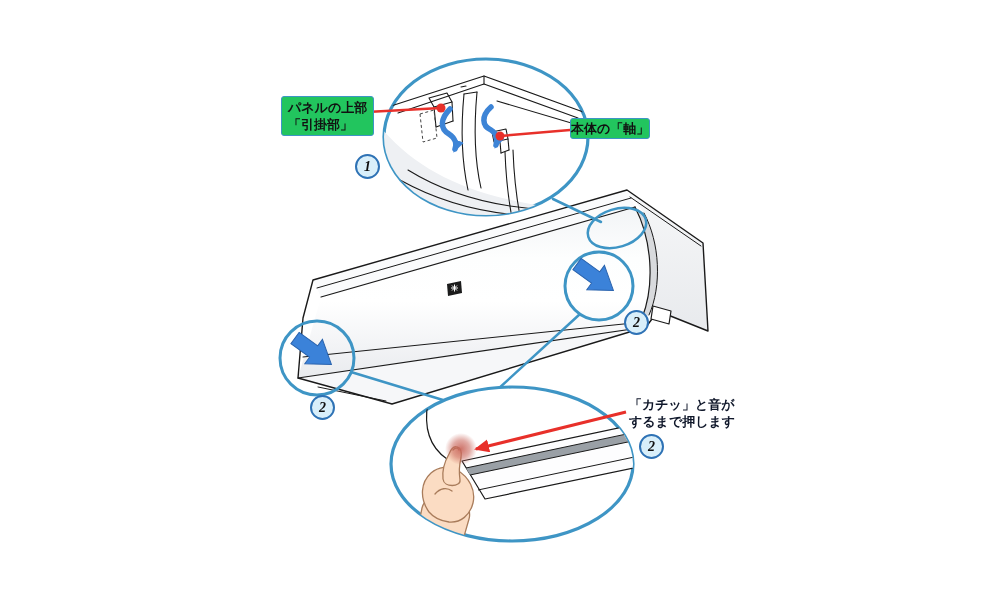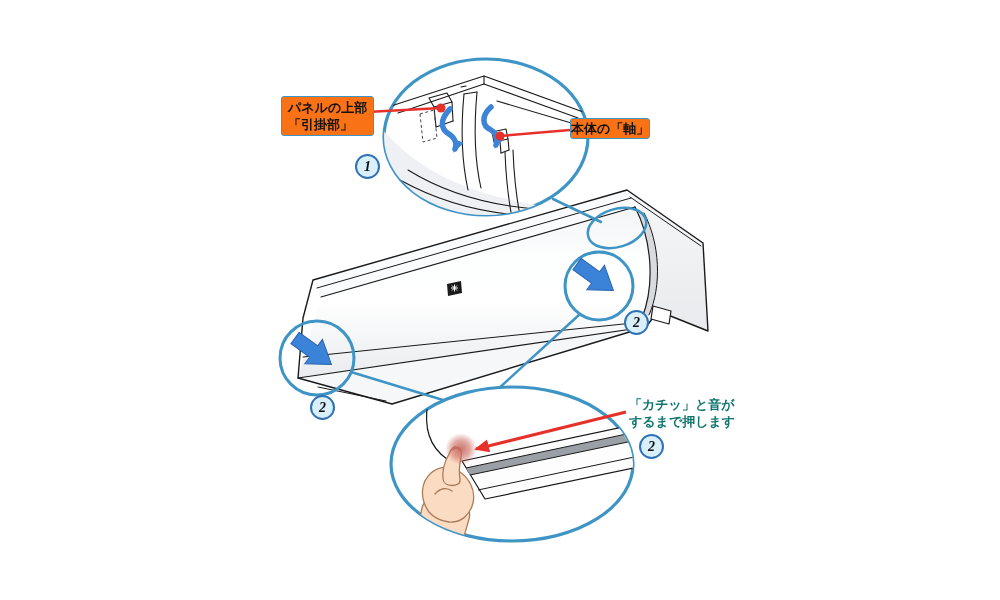--- a/index.html
+++ b/index.html
@@ -2,32 +2,32 @@
 <html><head>
 <meta charset="utf-8">
 <style>
   html,body{margin:0;padding:0;background:#ffffff;width:1000px;height:600px;}
   .stage{
     position:relative;width:1000px;height:600px;background:#ffffff;overflow:hidden;
     font-family:"Liberation Sans","DejaVu Sans",sans-serif;
   }
   .stage svg{position:absolute;left:0;top:0;}
   .callout{
-    position:absolute;background:#f97316;border:1.5px solid #3E95C5;border-radius:3px;
+    position:absolute;background:#22c55e;border:1.5px solid #3E95C5;border-radius:3px;
     font-size:13px;font-weight:bold;color:#111;line-height:17px;padding:2px 6px;
     white-space:nowrap;z-index:3;
   }
   .badge{
     position:absolute;width:21px;height:21px;border-radius:50%;background:#D9EFFA;
     border:2px solid #2E72B5;display:flex;align-items:center;justify-content:center;
     font-family:"Liberation Serif","DejaVu Serif",serif;font-style:italic;font-weight:bold;
     font-size:14px;color:#111;z-index:3;box-sizing:content-box;
   }
   .instruction{
-    position:absolute;left:629px;top:396px;font-size:13px;font-weight:bold;color:#0f766e;
+    position:absolute;left:629px;top:396px;font-size:13px;font-weight:bold;color:#0f172a;
     line-height:17px;white-space:nowrap;z-index:3;
   }
 </style>
 </head>
 <body>
 
 <div class="stage">
 
 <svg width="1000" height="600" viewBox="0 0 1000 600">
   <defs>

